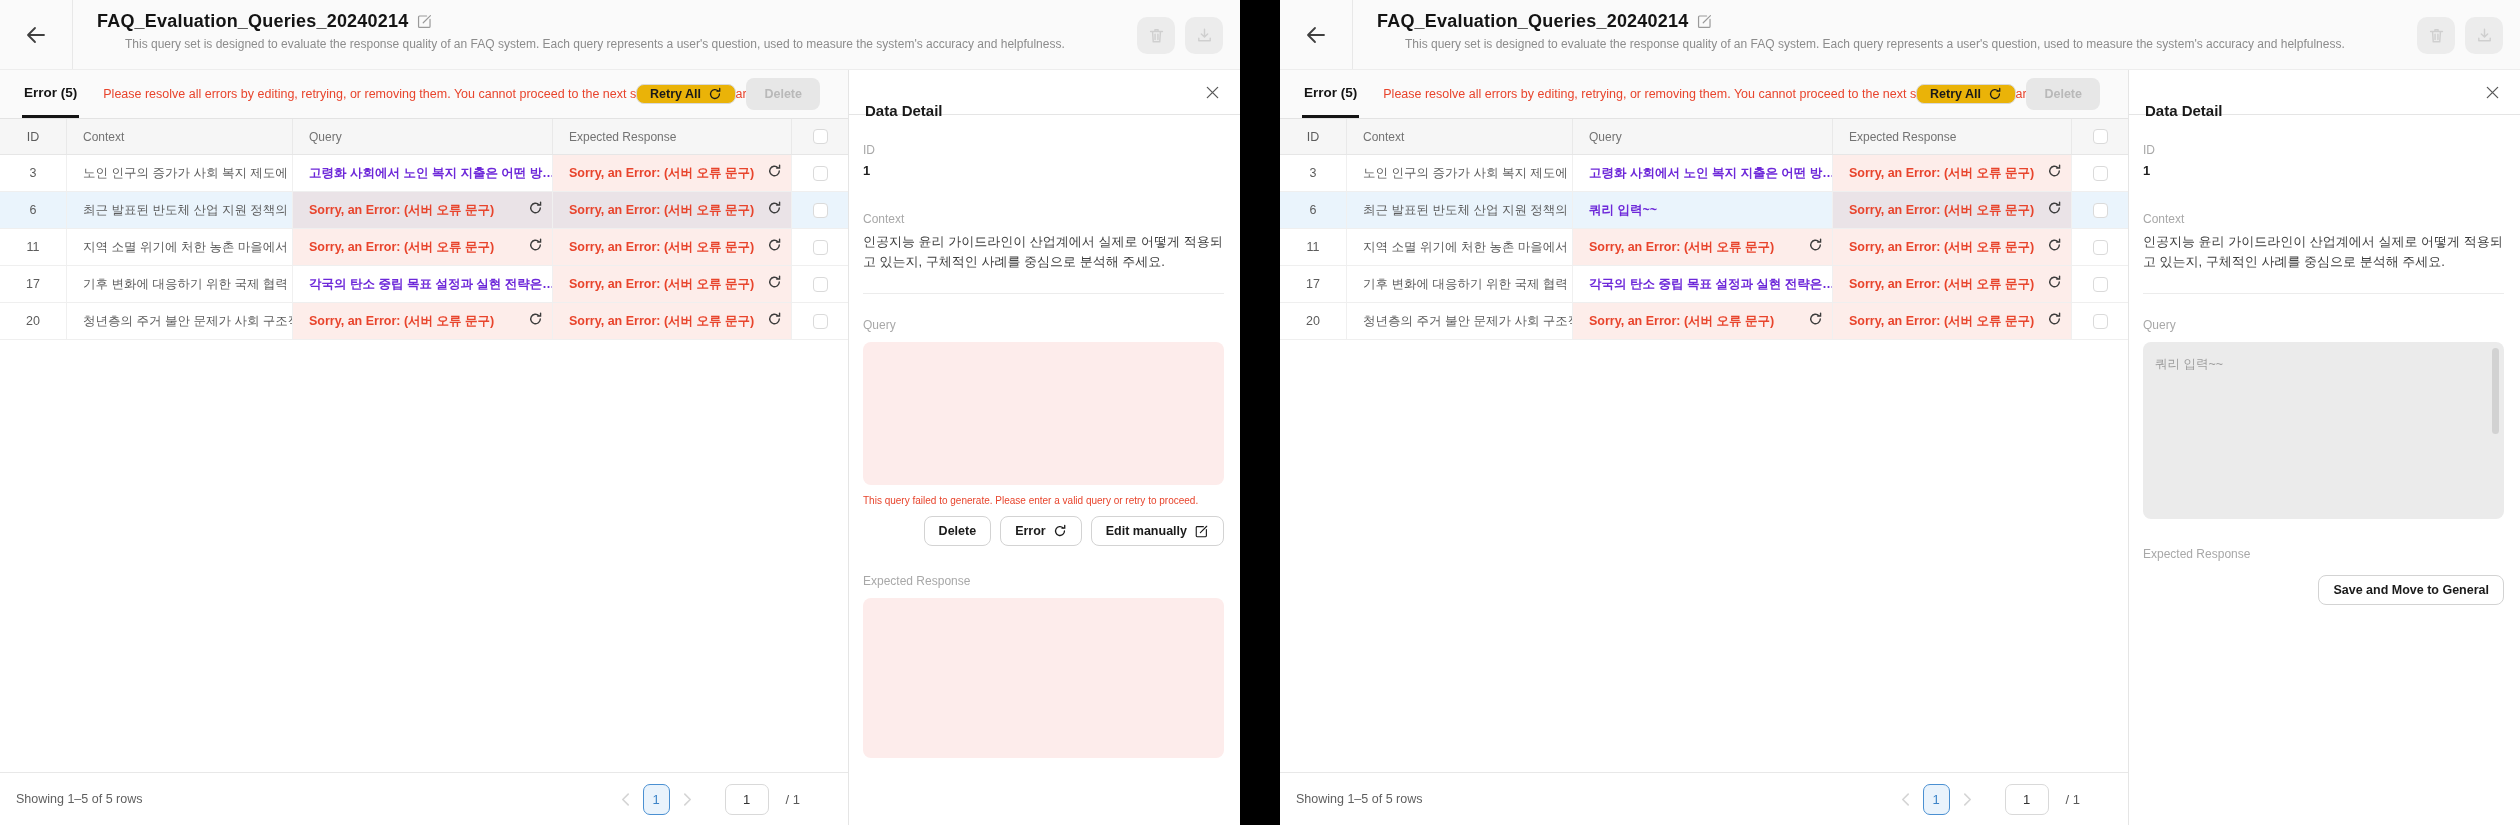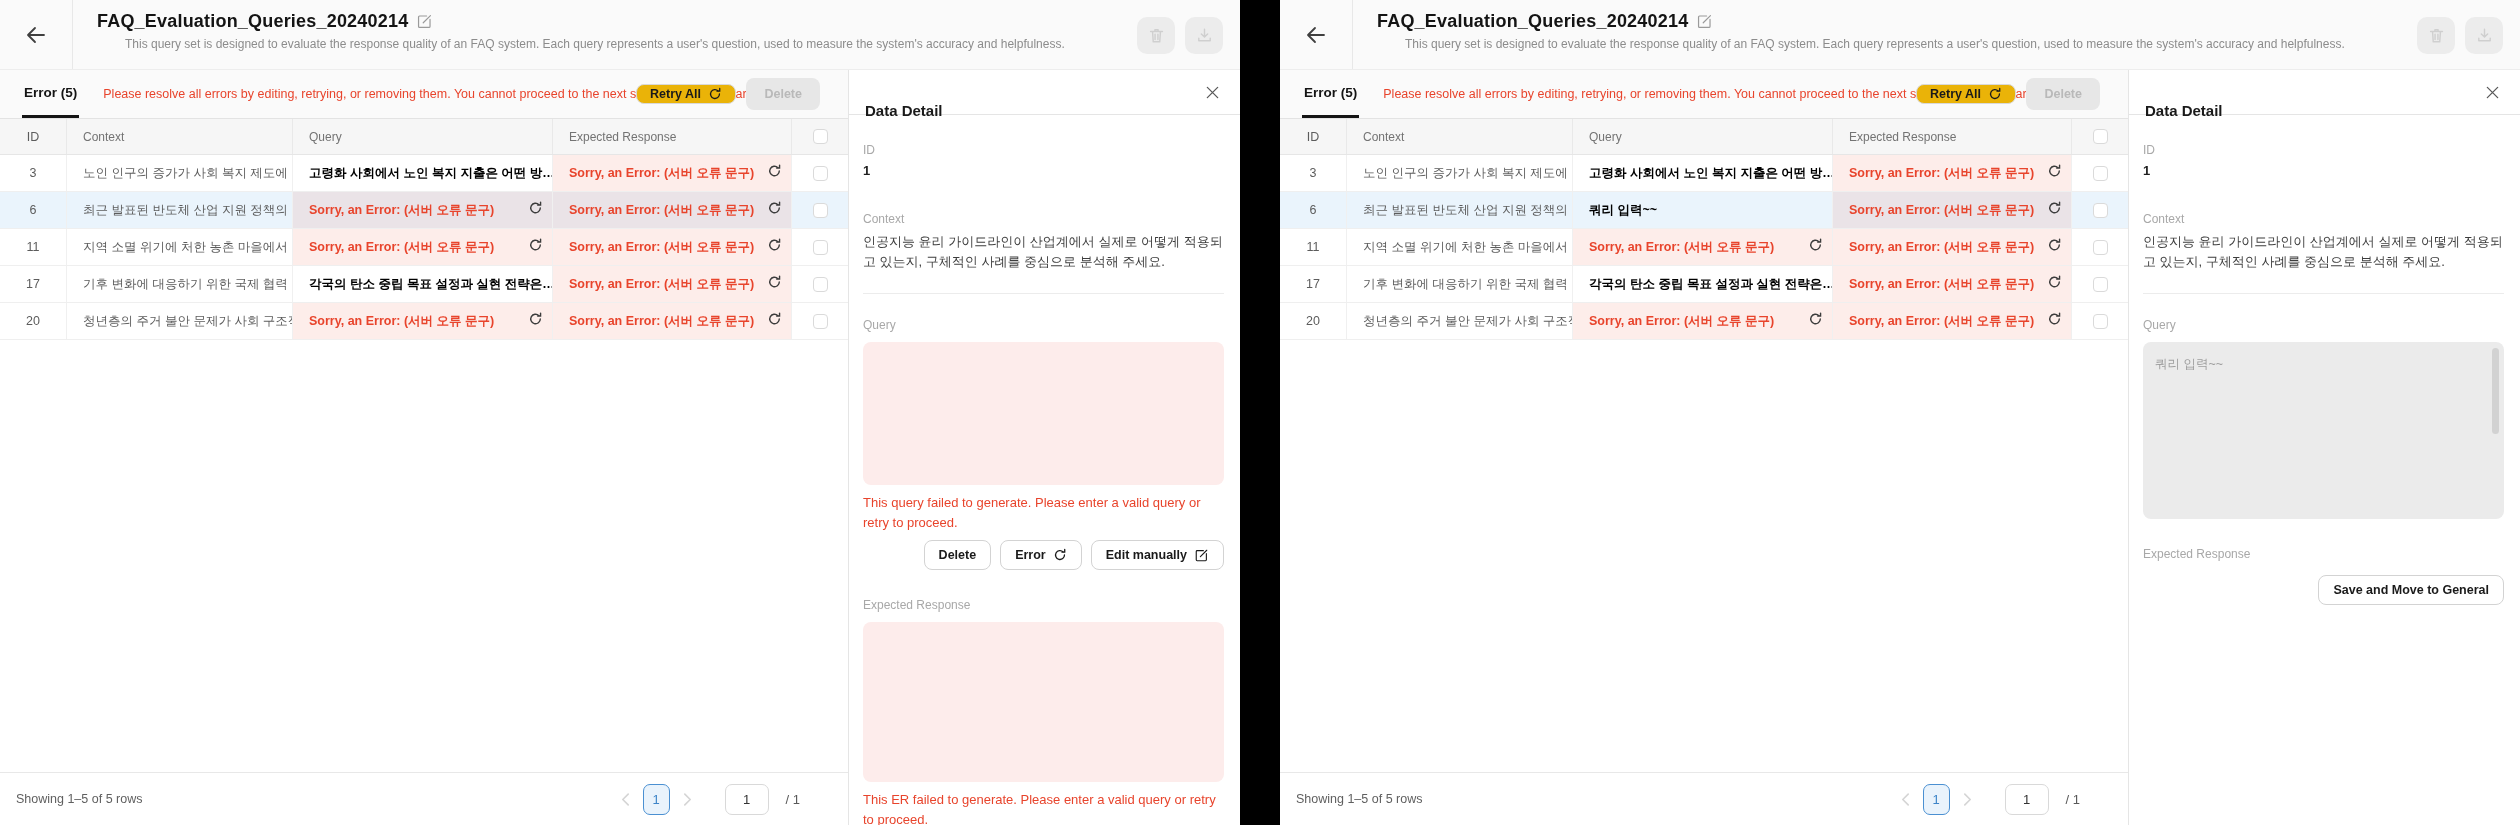--- a/index.html
+++ b/index.html
@@ -42,21 +42,21 @@
   .tr.selected { background:#eaf4fc; }
   .td { display:flex; align-items:center; padding-left:16px; border-right:1px solid #f0f0f0; position:relative; min-width:0; }
   .td:last-child { border-right:none; }
   .c-id { width:67px; flex:0 0 67px; justify-content:center; padding-left:0; font-size:12.5px; color:#5c5c5c; }
   .c-context { width:226px; flex:0 0 226px; }
   .c-query { width:260px; flex:0 0 260px; }
   .c-er { width:239px; flex:0 0 239px; }
   .c-check { width:56px; flex:0 0 56px; justify-content:center; padding-left:0; }
   .cell-text { font-size:12.5px; white-space:nowrap; overflow:hidden; }
   .td-context .cell-text { color:#5c5c5c; }
-  .td-query .cell-text, .td-er .cell-text { font-weight:700; color:#000000; }
+  .td-query .cell-text, .td-er .cell-text { font-weight:700; color:#6d28d9; }
   .td.error { background:rgba(231,77,46,0.10); }
   .td.error .cell-text { color:#e8442c; padding-right:30px; }
   .cell-retry { position:absolute; right:9px; top:50%; transform:translateY(-50%); color:#3c3c3c; cursor:pointer; }
   .checkbox { width:15px; height:15px; border:1.5px solid #dadada; border-radius:4px; background:#fff; display:inline-block; cursor:pointer; }
   .table-spacer { flex:1; }
 
   
   .t-footer { height:53px; flex:0 0 53px; border-top:1px solid #e8e8e8; display:flex; align-items:center; padding:0 48px 0 16px; }
   .showing { font-size:12.5px; color:#5f5f5f; flex:1; }
   .pager { display:flex; align-items:center; gap:13px; }
@@ -74,21 +74,21 @@
   .dvalue { margin-top:6px; font-size:13px; color:#1f1f1f; }
   .id-value { font-weight:700; }
   .ctx-field { margin-top:34px; }
   .ctx-value { line-height:1.5; color:#3d3d3d; }
   .d-sep { border:none; border-top:1px solid #ececec; margin-top:22px; }
   .q-field { margin-top:24px; }
   .er-field { margin-top:28px; }
   .err-box { margin-top:10px; border-radius:8px; background:#fdeceb; }
   .q-err-box { height:143px; }
   .er-err-box { height:160px; }
-  .err-msg { margin-top:8px; font-size:13px; line-height:1.5; color:#e8442c; }
+  .err-msg { margin-top:8px; font-size:10px; line-height:1.5; color:#e8442c; }
   .btn-row { margin-top:8px; display:flex; justify-content:flex-end; gap:9px; }
   .d-btn { height:30px; padding:0 14px; background:#fff; border:1px solid #d3d3d3; border-radius:8px; font-size:12.5px; font-weight:700; color:#1a1a1a; font-family:inherit; display:flex; align-items:center; gap:7px; cursor:pointer; }
   .ta { margin-top:10px; border-radius:8px; position:relative; height:177px; padding:12px; }
   .q-ta { background:#ebebeb; }
   .er-ta { background:#f5f5f5; }
   .ta-text { font-size:12.5px; color:#333; }
   .q-ta .ta-text { color:#9e9e9e; }
   .scroll-thumb { position:absolute; right:5px; top:6px; width:7px; border-radius:4px; background:#d2d2d2; }
   .q-ta .scroll-thumb { height:86px; }
   .er-ta .scroll-thumb { height:84px; }
@@ -351,21 +351,20 @@
                   </svg>
             </button>
           </div>
 
         </div>
 
         <div class="dfield er-field">
           <div class="dlabel">Expected Response</div>
 
           <div class="err-box er-err-box" data-mode="error"></div>
-          <div class="err-msg" data-mode="error">This ER failed to generate. Please enter a valid query or retry to proceed.</div>
 
         </div>
       </div>
     </aside>
   </div>
 </section>
   <div class="divider"></div>
   <section class="pane mode-edited">
   <div class="pane-header">
     <div class="back-area">

